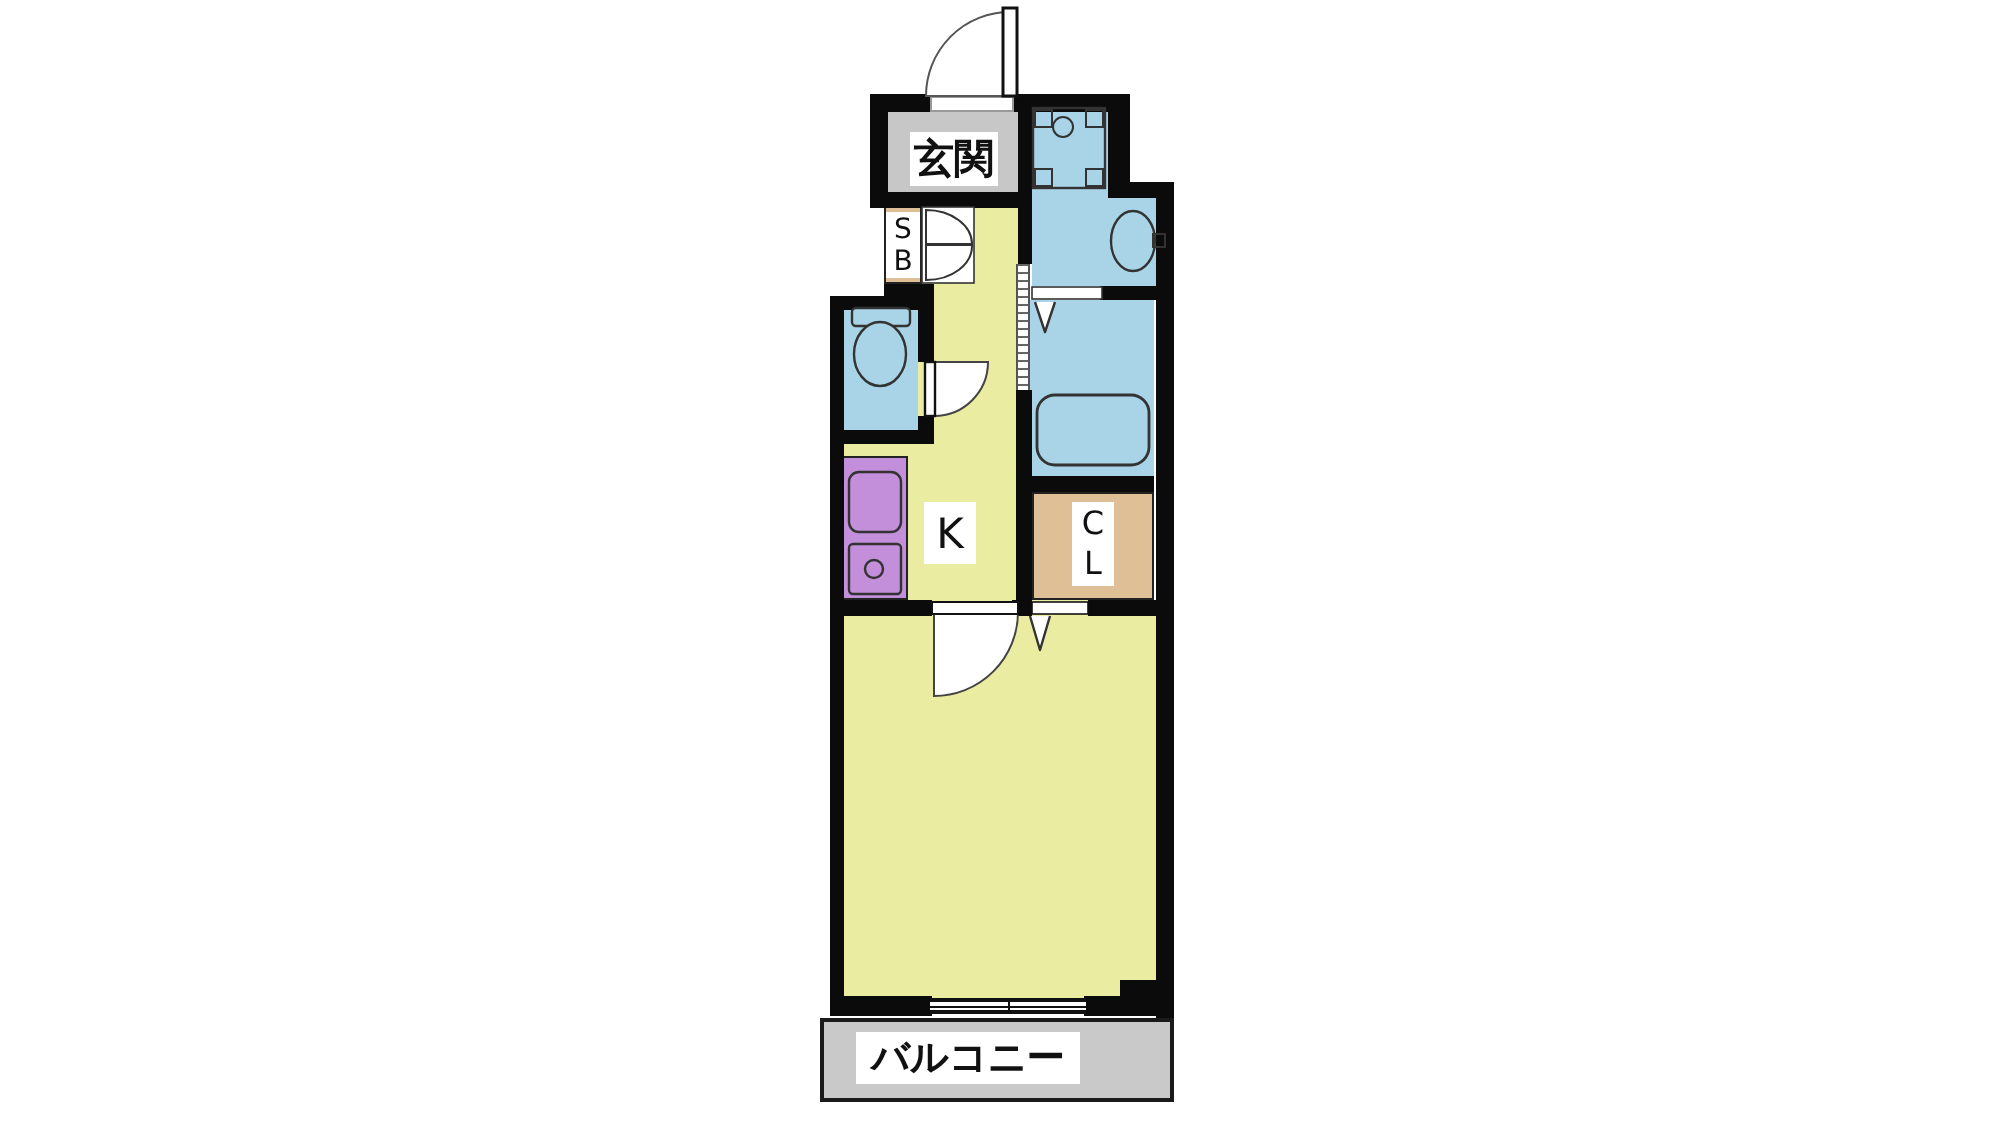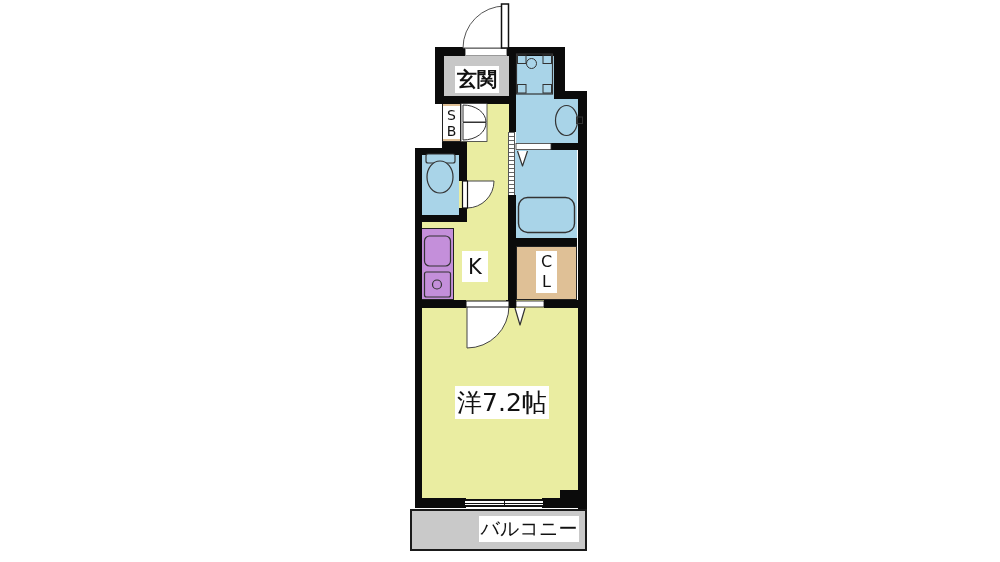--- a/index.html
+++ b/index.html
@@ -144,17 +144,16 @@
 
   <div class="abs label" style="left:462px;top:251px;width:26px;height:31px;font-size:21px;font-weight:500;">K</div>
 
   <div class="abs label stack" style="left:536px;top:251px;width:21px;height:42px;font-size:16px;line-height:20px;font-weight:500;">
     <div>
       <span>C</span>
       <span>L</span>
     </div>
   </div>
 
-  <div class="abs label" style="left:455px;top:386px;width:94px;height:33px;font-size:25px;font-weight:500;">洋7.2帖</div>
 
-  <div class="abs label" style="left:479px;top:516px;width:100px;height:26px;font-size:19px;font-weight:400;">バルコニー</div>
+  <div class="abs label" style="left:428px;top:516px;width:112px;height:26px;font-size:19px;font-weight:700;">バルコニー</div>
 
 </div>
 
 </body></html>

